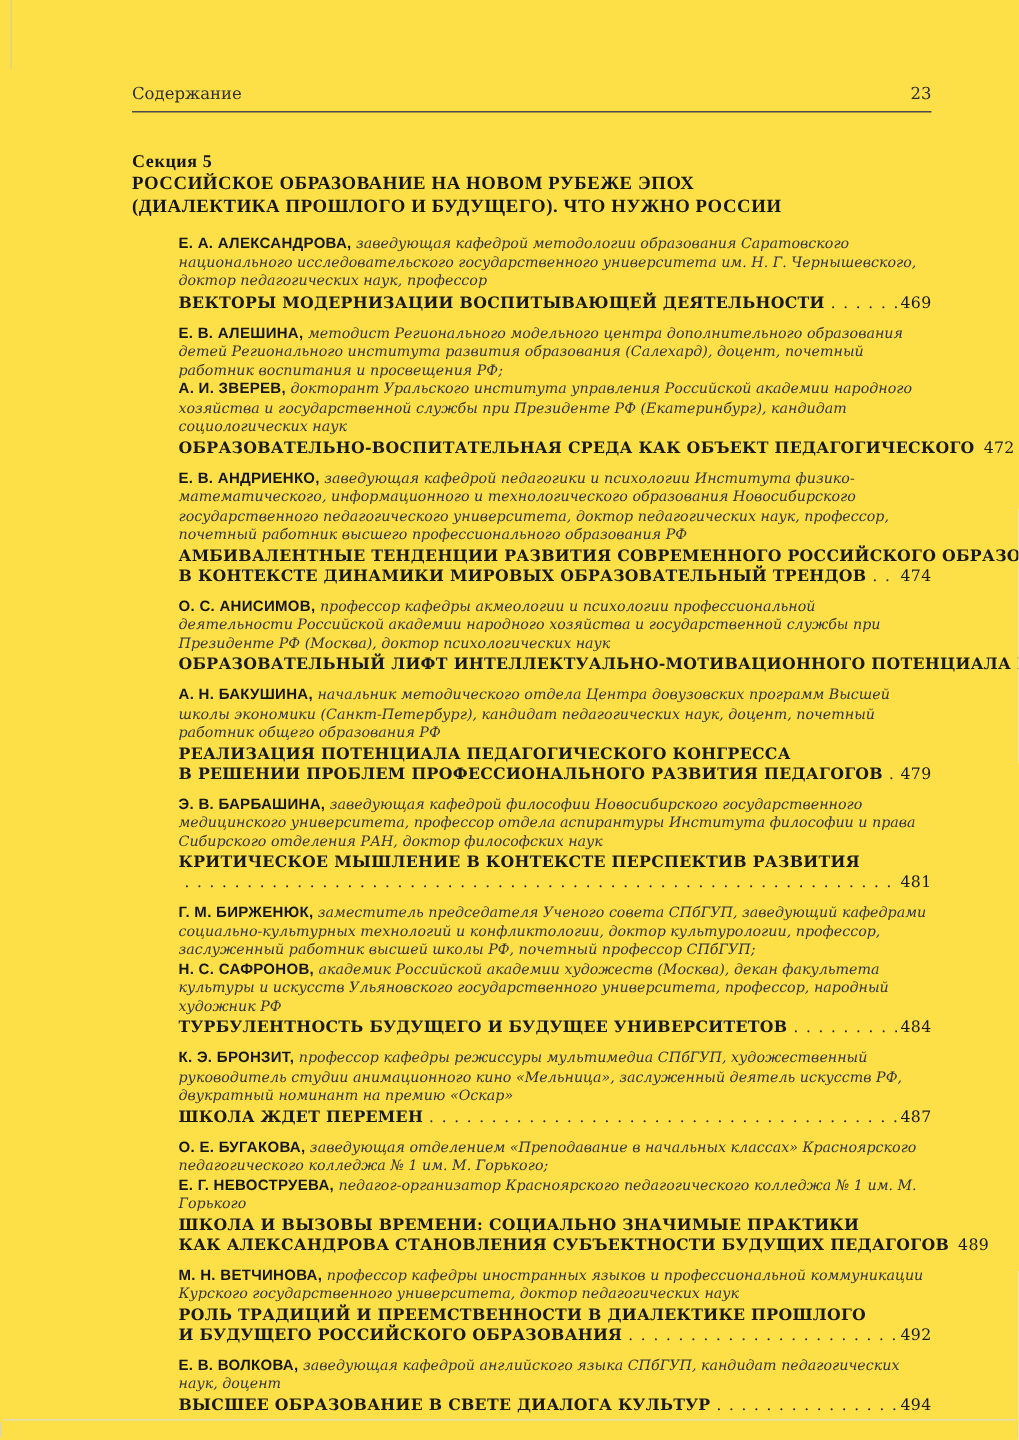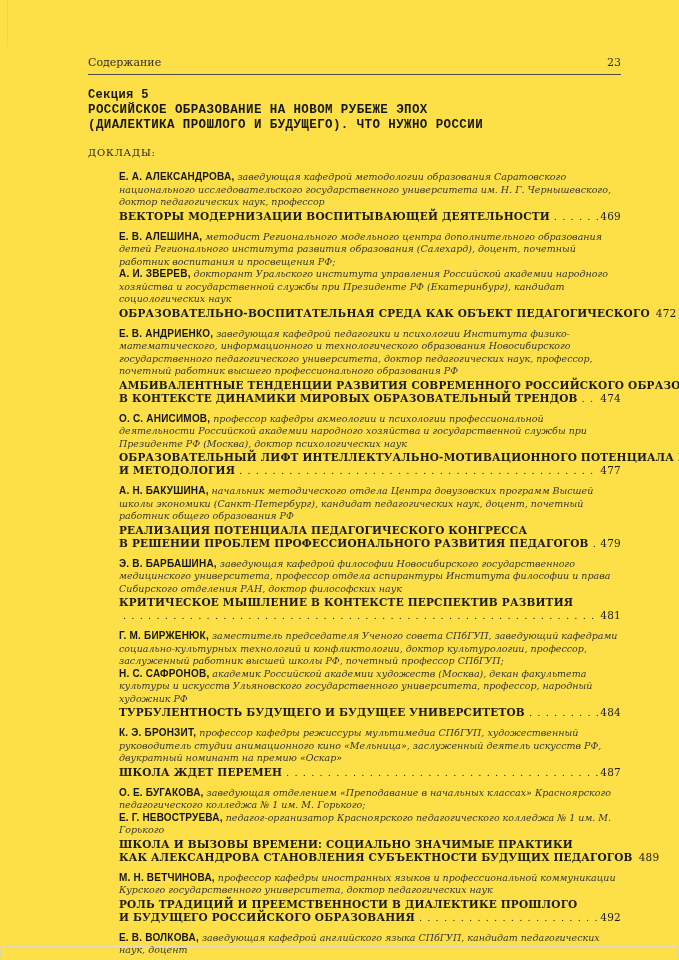--- a/index.html
+++ b/index.html
@@ -41,22 +41,22 @@
     justify-content: space-between;
     align-items: baseline;
     font-family: "DejaVu Serif", serif;
     font-size: 11px;
     color: #2d2d2d;
     padding-bottom: 5px;
     border-bottom: 1px solid #4b4b4b;
   }
 
   .section {
-    margin-top: 13px;
-    font-family: Liberation Mono, monospace;
+    margin-top: 25px;
+    font-family: Liberation Serif, serif;
     font-weight: 700;
     color: #161616;
     letter-spacing: .4px;
   }
   .section .s-label { font-size: 12px; line-height: 15px; }
   .section .s-line  { font-size: 12.5px; line-height: 14.5px; }
 
   .reports {
     margin-top: 15px;
     font-family: "DejaVu Serif", serif;
@@ -129,21 +129,20 @@
       <span>Содержание</span>
       <span>23</span>
     </div>
 
     <div class="section">
       <div class="s-label">Секция 5</div>
       <div class="s-line">РОССИЙСКОЕ ОБРАЗОВАНИЕ НА НОВОМ РУБЕЖЕ ЭПОХ</div>
       <div class="s-line">(ДИАЛЕКТИКА ПРОШЛОГО И БУДУЩЕГО). ЧТО НУЖНО РОССИИ</div>
     </div>
 
-    <div class="reports">ДОКЛАДЫ:</div>
 
     <div class="entries" id="entries">
   <div class="entry">
     <div class="authors">
             <p class="author-line"><span class="author-name">Е. А. АЛЕКСАНДРОВА, </span><span class="author-aff">заведующая кафедрой методологии образования Саратовского национального исследовательского государственного университета им. Н. Г. Чернышевского, доктор педагогических наук, профессор</span></p>
           </div>
     <div class="title-block">
             <div class="title-line">
               <span class="title-text">ВЕКТОРЫ МОДЕРНИЗАЦИИ ВОСПИТЫВАЮЩЕЙ ДЕЯТЕЛЬНОСТИ</span>
               <span class="dots"></span>
@@ -183,25 +182,20 @@
   </div>
 
   <div class="entry">
     <div class="authors">
             <p class="author-line"><span class="author-name">О. С. АНИСИМОВ, </span><span class="author-aff">профессор кафедры акмеологии и психологии профессиональной деятельности Российской академии народного хозяйства и государственной службы при Президенте РФ (Москва), доктор психологических наук</span></p>
           </div>
     <div class="title-block">
             <div class="title-line">
               <span class="title-text">ОБРАЗОВАТЕЛЬНЫЙ ЛИФТ ИНТЕЛЛЕКТУАЛЬНО-МОТИВАЦИОННОГО ПОТЕНЦИАЛА РОССИИ</span>
             </div>
-            <div class="title-line">
-              <span class="title-text">И МЕТОДОЛОГИЯ</span>
-              <span class="dots"></span>
-              <span class="pgnum">477</span>
-            </div>
           </div>
   </div>
 
   <div class="entry">
     <div class="authors">
             <p class="author-line"><span class="author-name">А. Н. БАКУШИНА, </span><span class="author-aff">начальник методического отдела Центра довузовских программ Высшей школы экономики (Санкт-Петербург), кандидат педагогических наук, доцент, почетный работник общего образования РФ</span></p>
           </div>
     <div class="title-block">
             <div class="title-line">
               <span class="title-text">РЕАЛИЗАЦИЯ ПОТЕНЦИАЛА ПЕДАГОГИЧЕСКОГО КОНГРЕССА</span>
@@ -286,17 +280,24 @@
               <span class="dots"></span>
               <span class="pgnum">492</span>
             </div>
           </div>
   </div>
 
   <div class="entry">
     <div class="authors">
             <p class="author-line"><span class="author-name">Е. В. ВОЛКОВА, </span><span class="author-aff">заведующая кафедрой английского языка СПбГУП, кандидат педагогических наук, доцент</span></p>
           </div>
+    <div class="title-block">
+            <div class="title-line">
+              <span class="title-text">ВЫСШЕЕ ОБРАЗОВАНИЕ В СВЕТЕ ДИАЛОГА КУЛЬТУР</span>
+              <span class="dots"></span>
+              <span class="pgnum">494</span>
+            </div>
+          </div>
   </div>
 
 </div>
   </div>
 </div>
 
 </body></html>

